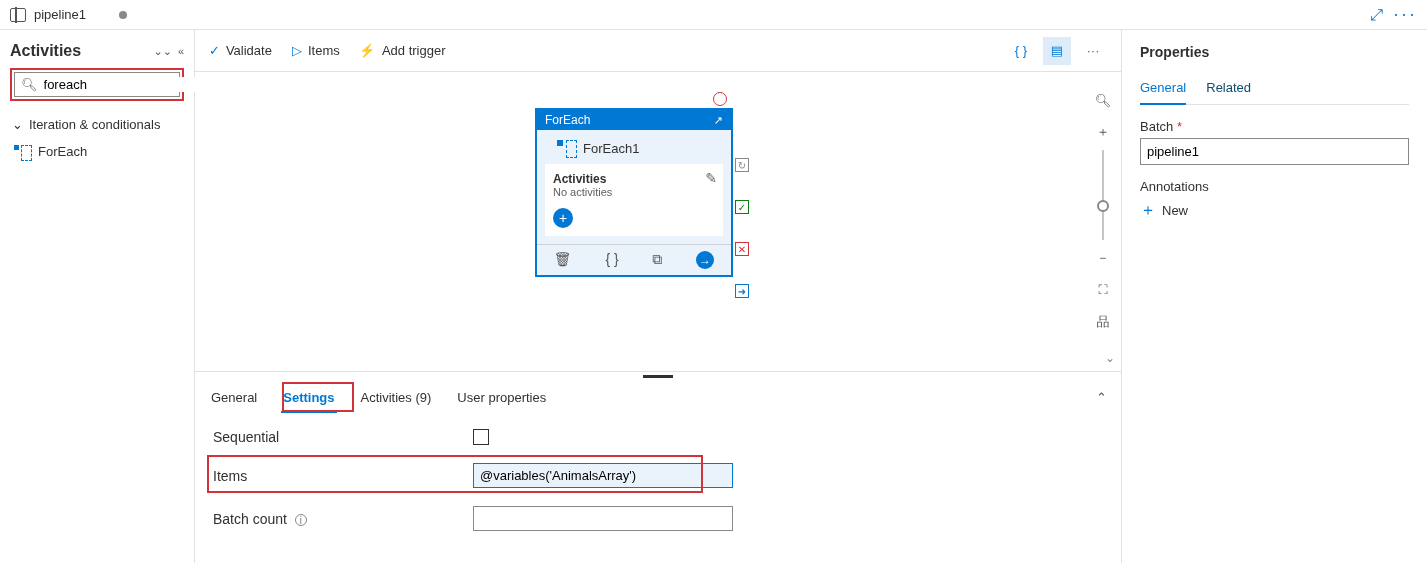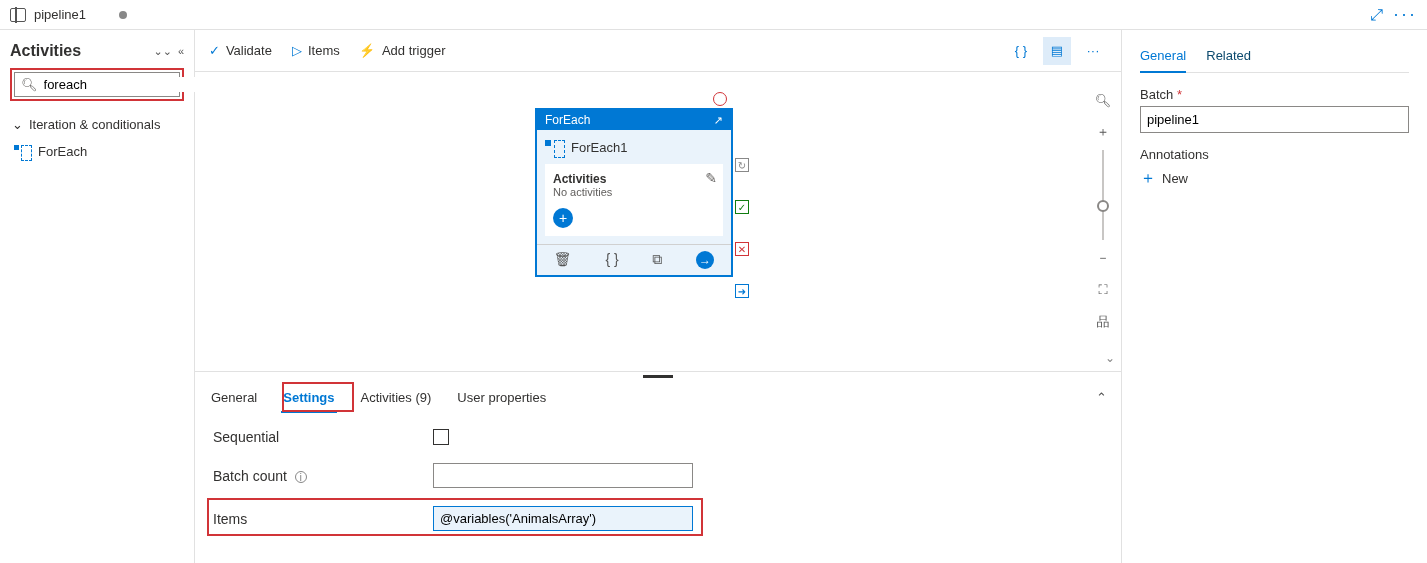--- a/index.html
+++ b/index.html
@@ -47,21 +47,21 @@
   .zoom-track { width: 2px; height: 90px; background: #c8c6c4; margin: 2px 0; position: relative; }
   .zoom-thumb { position: absolute; top: 50px; left: -5px; width: 12px; height: 12px; border-radius:50%; border: 2px solid #8a8886; background:#fff; }
   .collapse-corner { position:absolute; bottom:6px; right:6px; color:#888; font-size:12px; cursor:pointer;}
 
   .red-circle { position: absolute; top: 20px; left: 518px; width: 14px; height: 14px; border: 1.5px solid #d13438; border-radius: 50%; }
 
   
   .node { position: absolute; top: 36px; left: 340px; width: 198px; border: 2px solid #0078d4; background: #eaf3fb; }
   .node-header { background: #0078d4; color: #fff; font-size: 12px; padding: 3px 8px; display:flex;justify-content:space-between;align-items:center;}
   .node-header .ic { font-size: 11px; cursor:pointer; }
-  .node-title-row { display:flex; gap:8px; padding: 10px 8px 8px; }
+  .node-title-row { display:flex; align-items:center; gap:8px; padding: 10px 20px 8px; }
   .node-big-icon { width:18px; height:16px; position:relative; }
   .node-big-icon::before{content:"";position:absolute;left:0;top:0;width:6px;height:6px;background:#0078d4;}
   .node-big-icon::after{content:"";position:absolute;left:9px;top:0;width:9px;height:16px;border:1.5px dashed #0078d4;}
   .node-body { margin: 0 8px 8px; background:#fff; padding:8px; position:relative; }
   .node-body-title { font-size:12px; font-weight:600; }
   .node-body-sub { font-size:11px; color:#605e5c; }
   .edit-pencil { position:absolute; top:6px; right:6px; color:#605e5c; cursor:pointer; font-size:14px;}
   .plus-circle { width:20px;height:20px;border-radius:50%;background:#0078d4;color:#fff;display:flex;align-items:center;justify-content:center;font-size:14px;margin-top:10px;cursor:pointer;}
   .node-footer { display:flex; justify-content:space-around; padding:6px 0; border-top:1px solid #d0d0d0; color:#555;}
   .node-footer .fic { cursor:pointer; font-size:14px; }
@@ -78,21 +78,21 @@
   .settings-pane { border-top: 1px solid #e1e1e1; padding: 0; }
   .settings-handle { height: 8px; display:flex;justify-content:center;align-items:center;}
   .settings-handle div { width:30px;height:3px;background:#323130;}
   .pane-tabs { display:flex; align-items:center; padding: 4px 14px; gap: 22px; position:relative;}
   .pane-tab { padding: 6px 2px; cursor:pointer; color:#323130; }
   .pane-tab.active { color:#0078d4; position:relative;font-weight:bold;}
   .pane-tab.active::after{content:"";position:absolute;left:0;right:0;bottom:-2px;height:2px;background:#0078d4;}
   .red-tab-box { position:absolute; border:2px solid #d13438; padding: 4px 6px; left:87px; top:2px; width:72px; height:30px; pointer-events:none;}
   .collapse-caret { margin-left:auto; color:#555; cursor:pointer; }
   .settings-body { padding: 14px 18px; }
-  .form-row { display:flex; align-items:center; margin-bottom: 18px; }
+  .form-row { display:flex; align-items:center; margin-bottom: 18px; gap: 40px; }
   .form-row label { width: 220px; font-size:14px; }
   .info-ic { font-size:11px; color:#888; border:1px solid #888; border-radius:50%; width:12px;height:12px;display:inline-flex;align-items:center;justify-content:center;margin-left:4px;}
   .chk { width:16px;height:16px;border:1px solid #323130;}
   .txt { border:1px solid #8a8886; padding:4px 6px; width:260px; font-size:13px;}
   .items-row { position:relative; }
   .items-box { border:2px solid #d13438; padding:6px 0; position:absolute; left:-6px; right:400px; top:-8px; height:38px; pointer-events:none;}
   .items-input { border:1px solid #0078d4; padding:4px 6px; width:260px; font-size:13px; background:#eaf3fb; }
 
   
   .props { width: 306px; border-left:1px solid #e1e1e1; padding: 14px 18px; }
@@ -228,34 +228,35 @@
         <div class="pane-tab">Activities (9)</div>
         <div class="pane-tab">User properties</div>
         <div class="red-tab-box"></div>
         <span class="collapse-caret">⌃</span>
       </div>
       <div class="settings-body">
         <div class="form-row">
           <label>Sequential</label>
           <div class="chk"></div>
         </div>
-        <div class="form-row">
-          <label><span>Batch count</span> <span class="info-ic">i</span></label>
-          <input class="txt" type="text" style="">
-        </div>
         <div class="form-row items-row">
           <div class="items-box"></div>
           <label>Items</label>
           <input class="items-input" type="text" value="@variables('AnimalsArray')" style="">
         </div>
+        <div class="form-row">
+          <label><span>Batch count</span> <span class="info-ic">i</span></label>
+          <input class="txt" type="text" style="">
+        </div>
       </div>
     </div>
   </div>
 
   <div class="props">
+    <h3>Properties</h3>
     <div class="prop-tabs">
       <div class="prop-tab active">General</div>
       <div class="prop-tab">Related</div>
     </div>
     <div class="prop-field">
       <label class="prop-label"><span>Batch</span> <span class="req">*</span></label>
       <input class="prop-input" type="text" value="pipeline1" style="">
     </div>
     <div class="prop-field">
       <label class="prop-label">Annotations</label>

